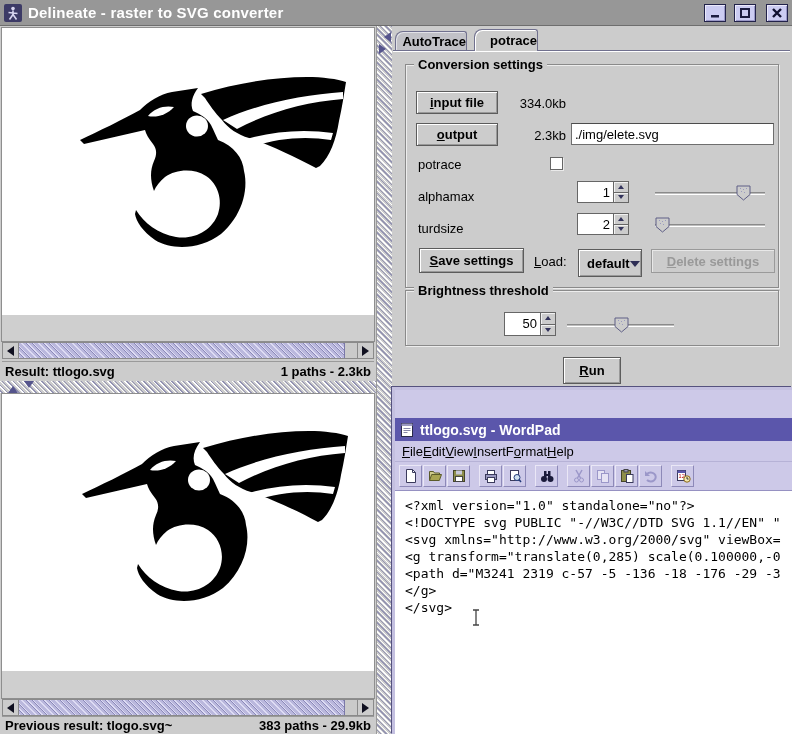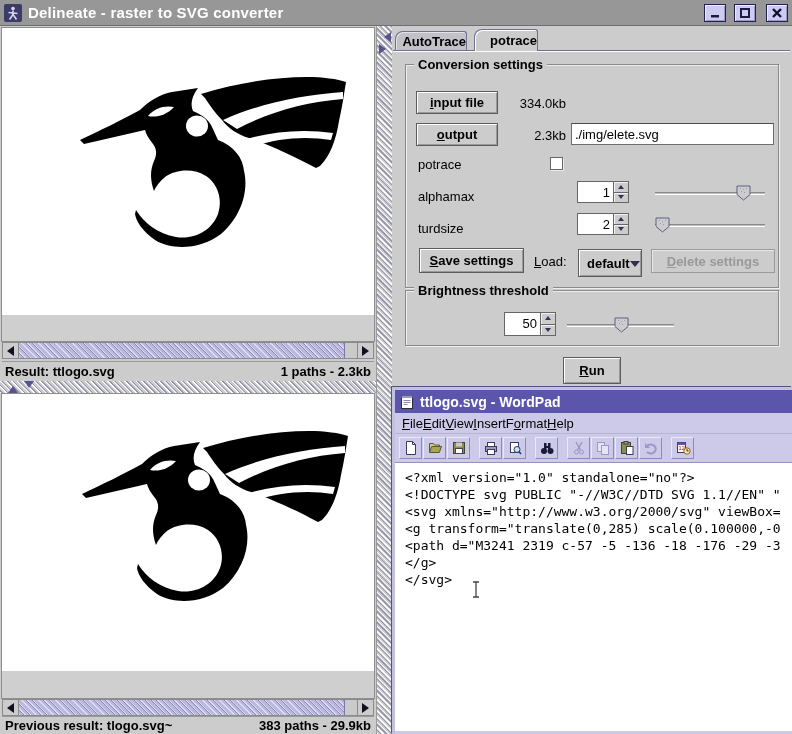--- a/index.html
+++ b/index.html
@@ -83,21 +83,21 @@
   .combo{position:absolute;display:flex;align-items:center;justify-content:space-between;
     padding:0 6px 0 8px;background:#ccc;border:1px solid #5c5c5c;
     box-shadow:inset 1px 1px 0 #fff,inset -1px -1px 0 #999;font-weight:bold;font-size:13px;}
   .carrow{width:0;height:0;border:5px solid transparent;border-top:6px solid #2e2e55;margin-bottom:-6px;}
   
   .wordpad{position:absolute;left:392px;top:387px;width:400px;height:347px;
     background:var(--wp-chrome,#cdc9e8);
     border-top:3px solid #c4c0e0;border-left:3px solid #c4c0e0;
     box-shadow:-1px -1px 0 #55527e;}
   .wp-title{height:23px;background:var(--wp-title,#5b56ab);display:flex;align-items:center;gap:5px;
-    padding:0 4px;color:#fff;font-weight:bold;font-size:14px;}
+    padding:0 4px;color:#fff;font-weight:bold;font-size:14px;margin-top:28px;}
   .wp-menu{height:21px;display:flex;align-items:center;padding:0 7px;font-size:13px;
     border-bottom:1px solid #b6b2d6;}
   .wp-menu span{cursor:default;}
   .wp-toolbar{height:29px;display:flex;align-items:center;padding:2px 4px;
     border-bottom:1px solid #9691c2;}
   .tbtn{width:23px;height:22px;background:var(--wp-chrome,#cdc9e8);
     border:1px solid #8d89b8;border-top-color:#eae7f6;border-left-color:#eae7f6;
     display:flex;align-items:center;justify-content:center;margin-right:1px;}
   .tsep{width:8px;}
   .wp-doc{position:relative;background:#fff;height:calc(100% - 76px);overflow:hidden;

